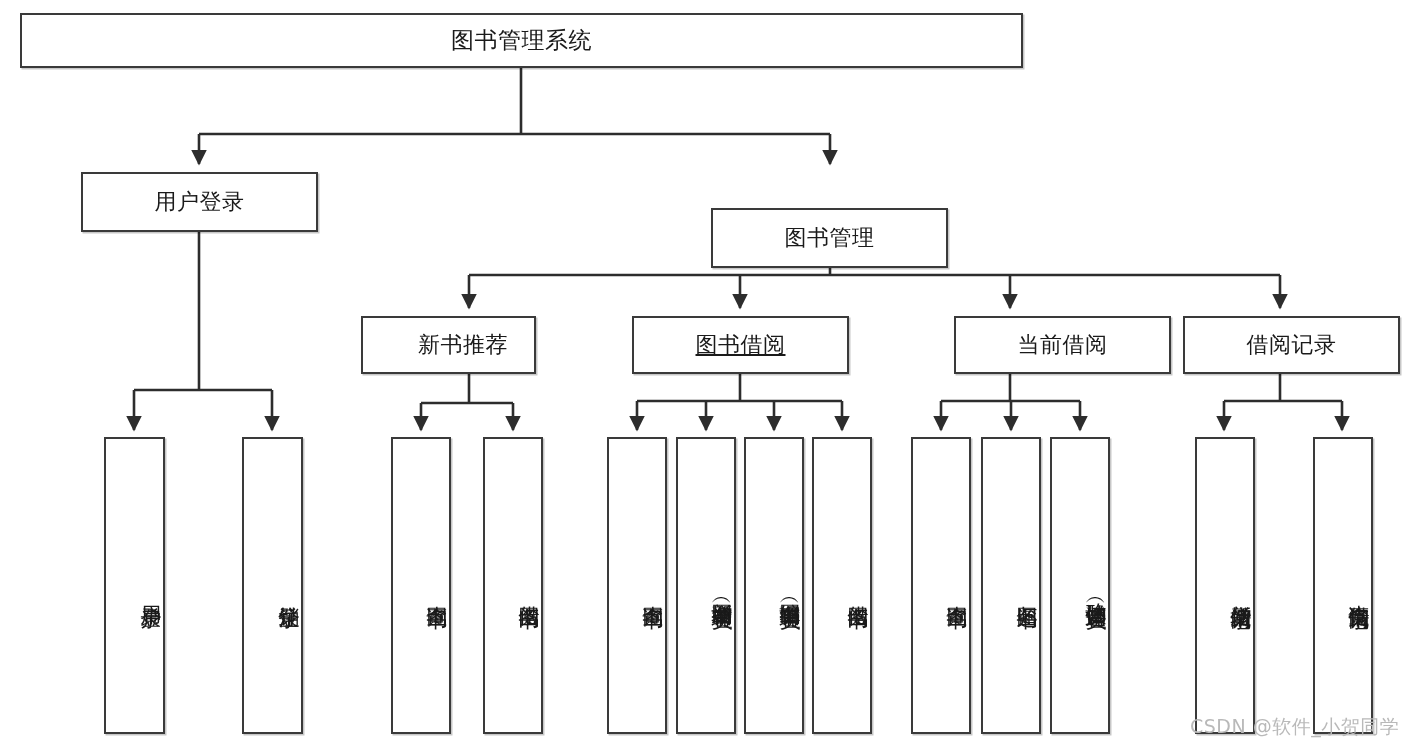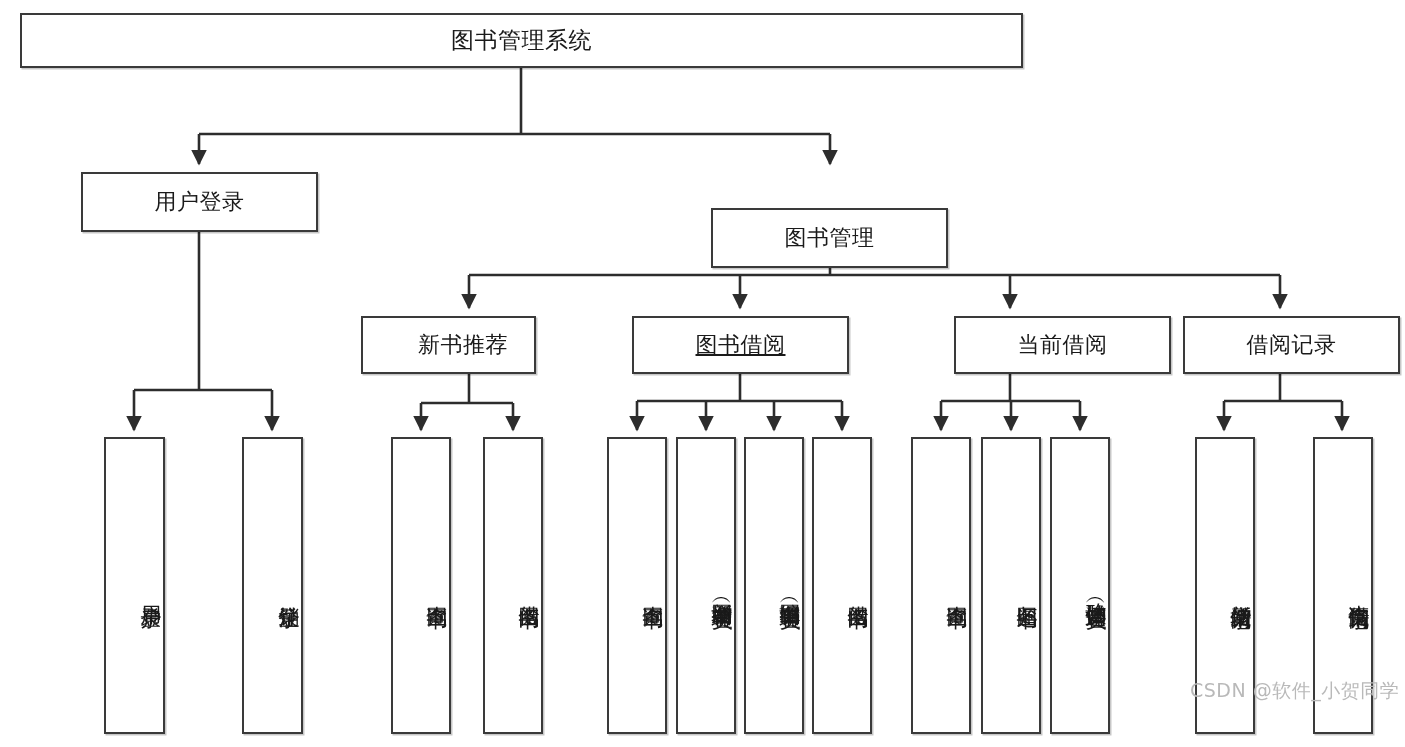--- a/index.html
+++ b/index.html
@@ -184,17 +184,17 @@
     <span class="vtext">确认归还（管理员）</span>
   </div>
 
   <div class="node v" style="left:1195px; top:437px; width:60px; height:297px;">
     <span class="vtext">新增借阅记录</span>
   </div>
   <div class="node v" style="left:1313px; top:437px; width:60px; height:297px;">
     <span class="vtext">查询借阅记录</span>
   </div>
 
-  <div class="watermark" style="left:1190px; top:678px;">
+  <div class="watermark" style="left:1190px; top:714px;">
     <span>CSDN @软件_小贺同学</span>
   </div>
 
 </div>
 
 </body></html>

